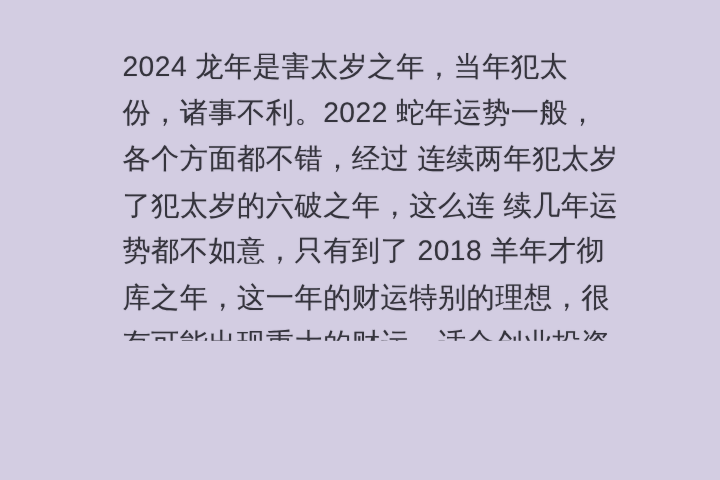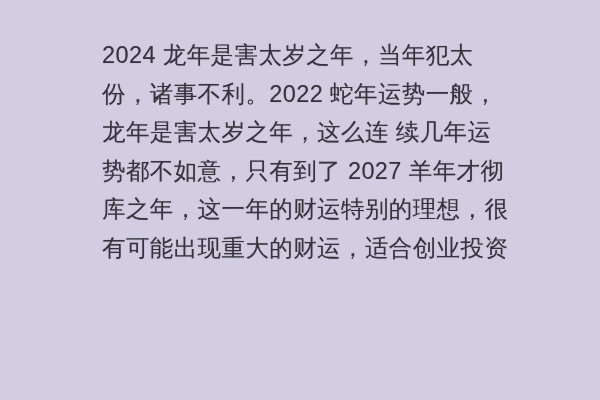--- a/index.html
+++ b/index.html
@@ -36,18 +36,19 @@
     height: 38.5px;
   }
 </style>
 </head>
 <body>
 
 <div class="screen">
   <div class="article">
     <div class="text-line">2024 龙年是害太岁之年，当年犯太</div>
     <div class="text-line">份，诸事不利。2022 蛇年运势一般，</div>
-    <div class="text-line">龙年是害太岁之年，这么连 续几年运</div>
-    <div class="text-line">势都不如意，只有到了 2027 羊年才彻</div>
+    <div class="text-line">各个方面都不错，经过 连续两年犯太岁</div>
+    <div class="text-line">了犯太岁的六破之年，这么连 续几年运</div>
+    <div class="text-line">势都不如意，只有到了 2018 羊年才彻</div>
     <div class="text-line">库之年，这一年的财运特别的理想，很</div>
     <div class="text-line">有可能出现重大的财运，适合创业投资</div>
   </div>
 </div>
 
 </body></html>

